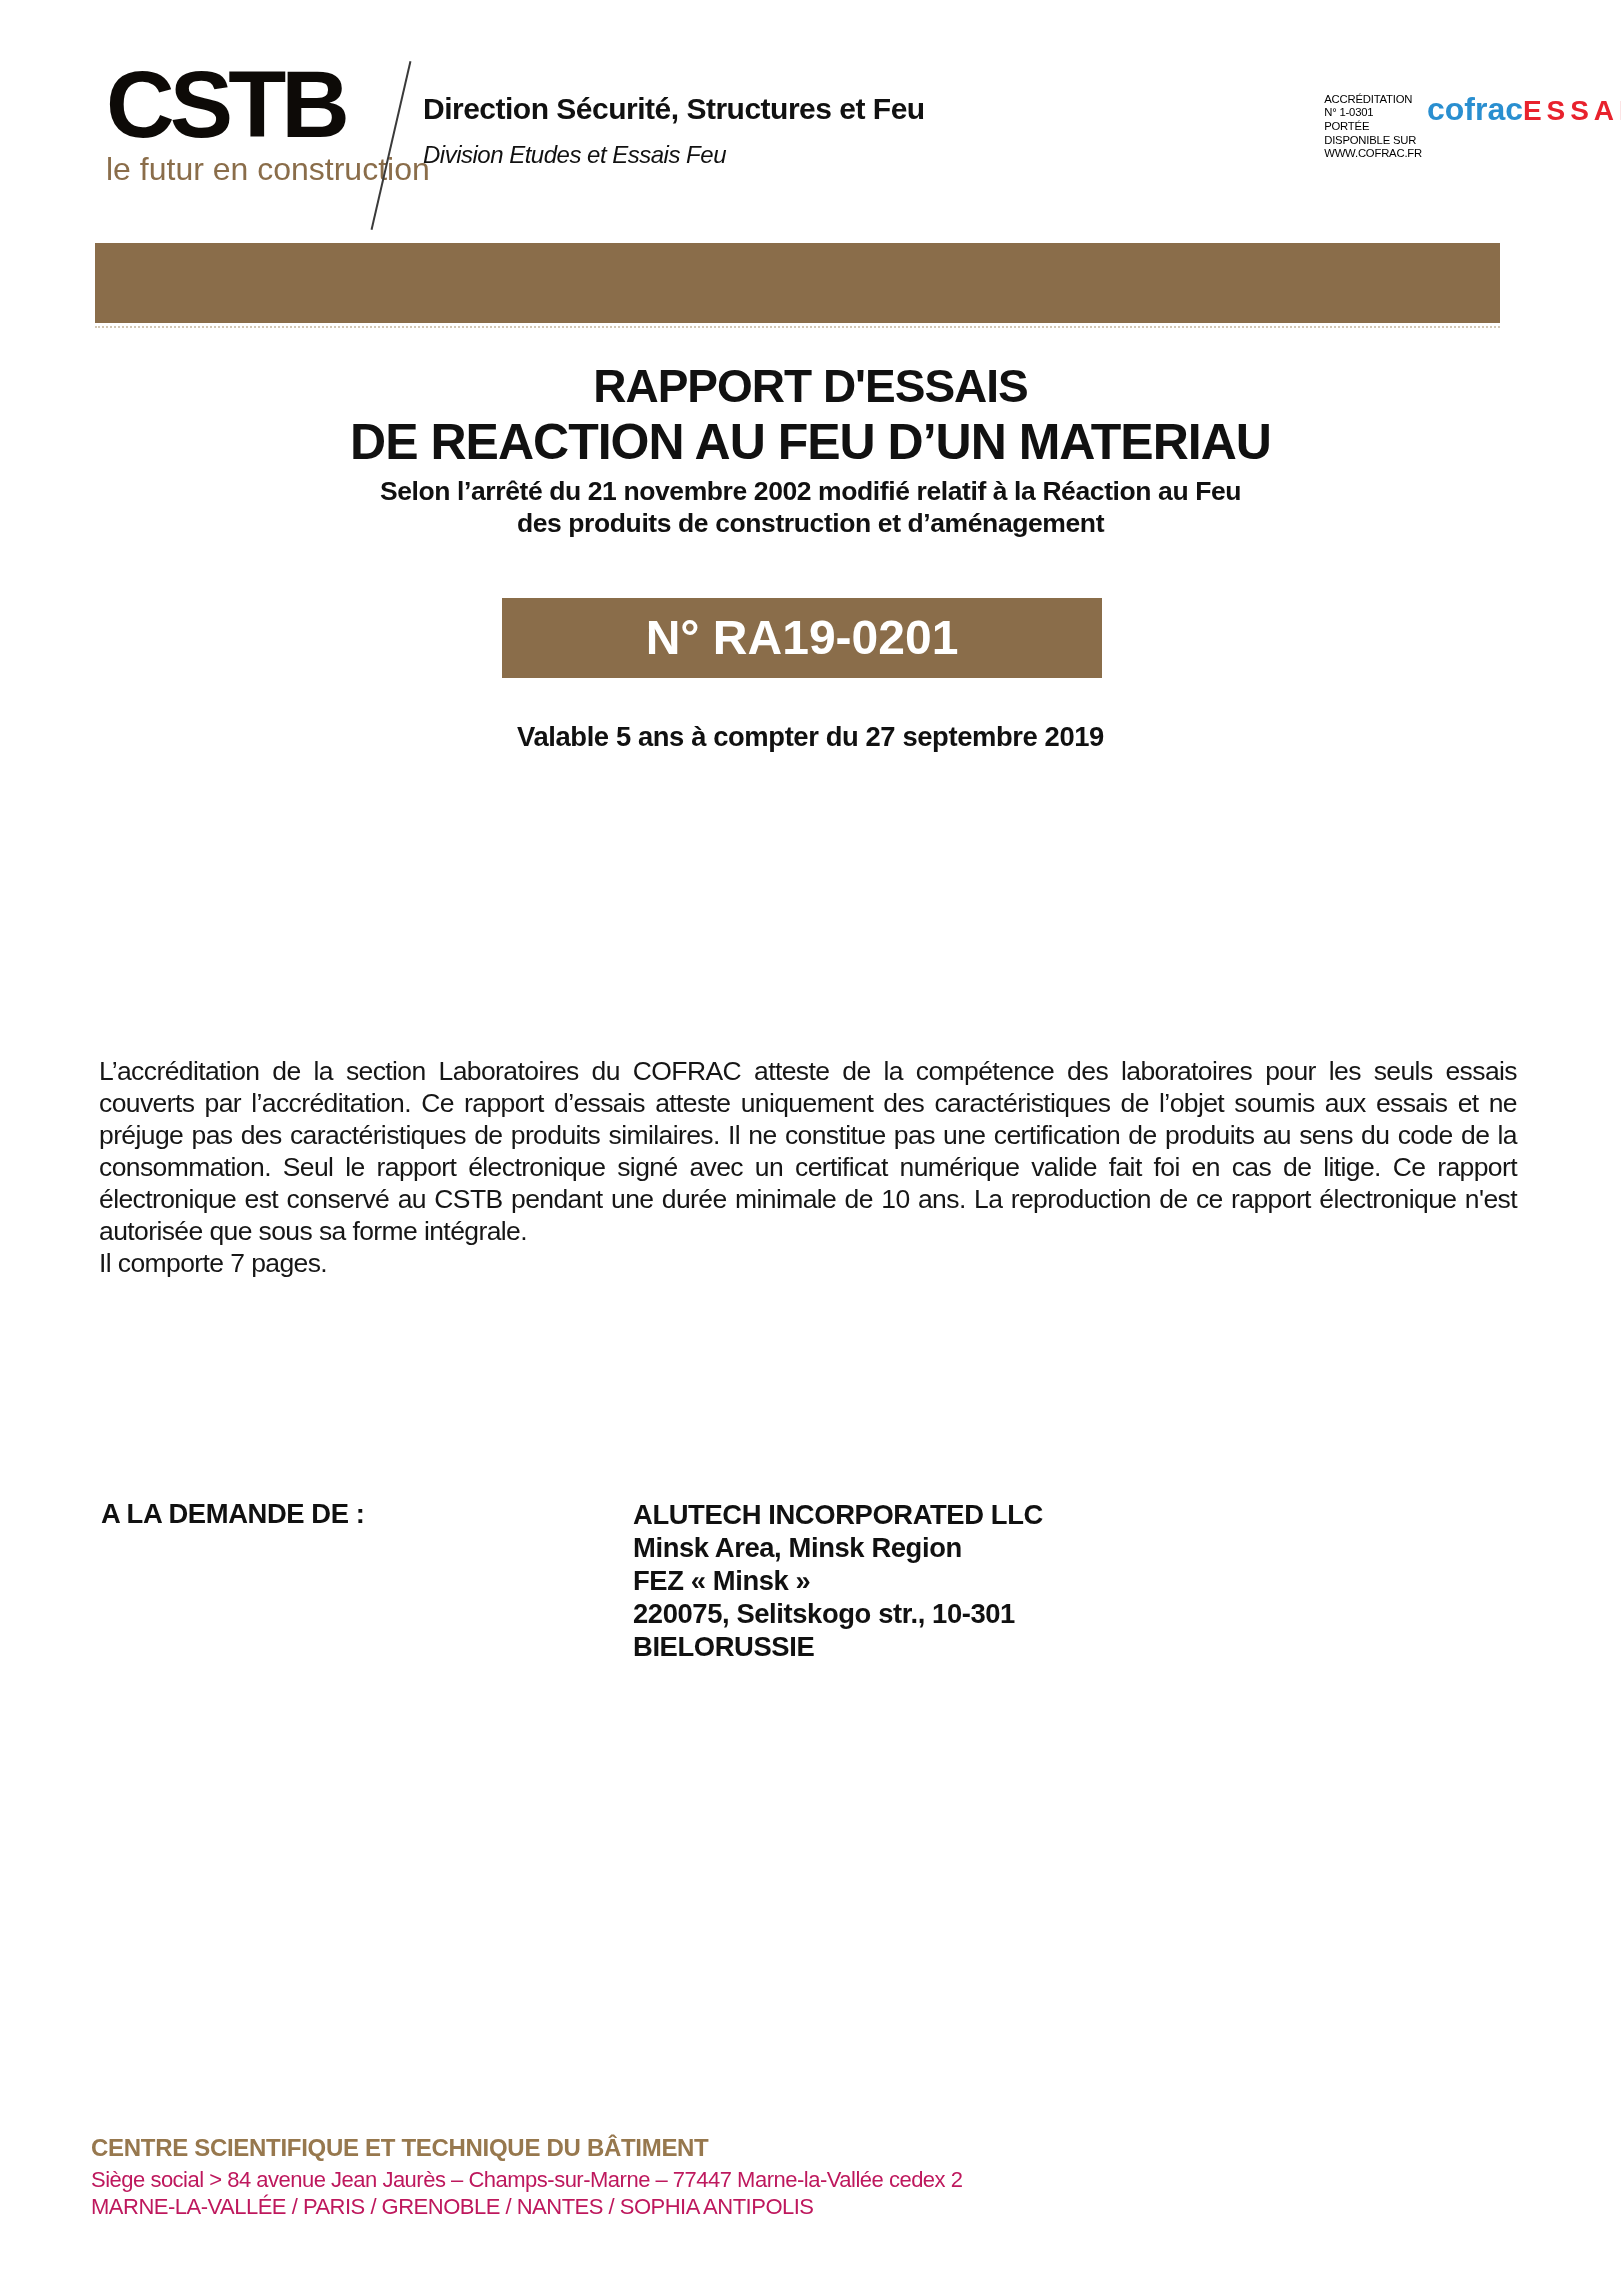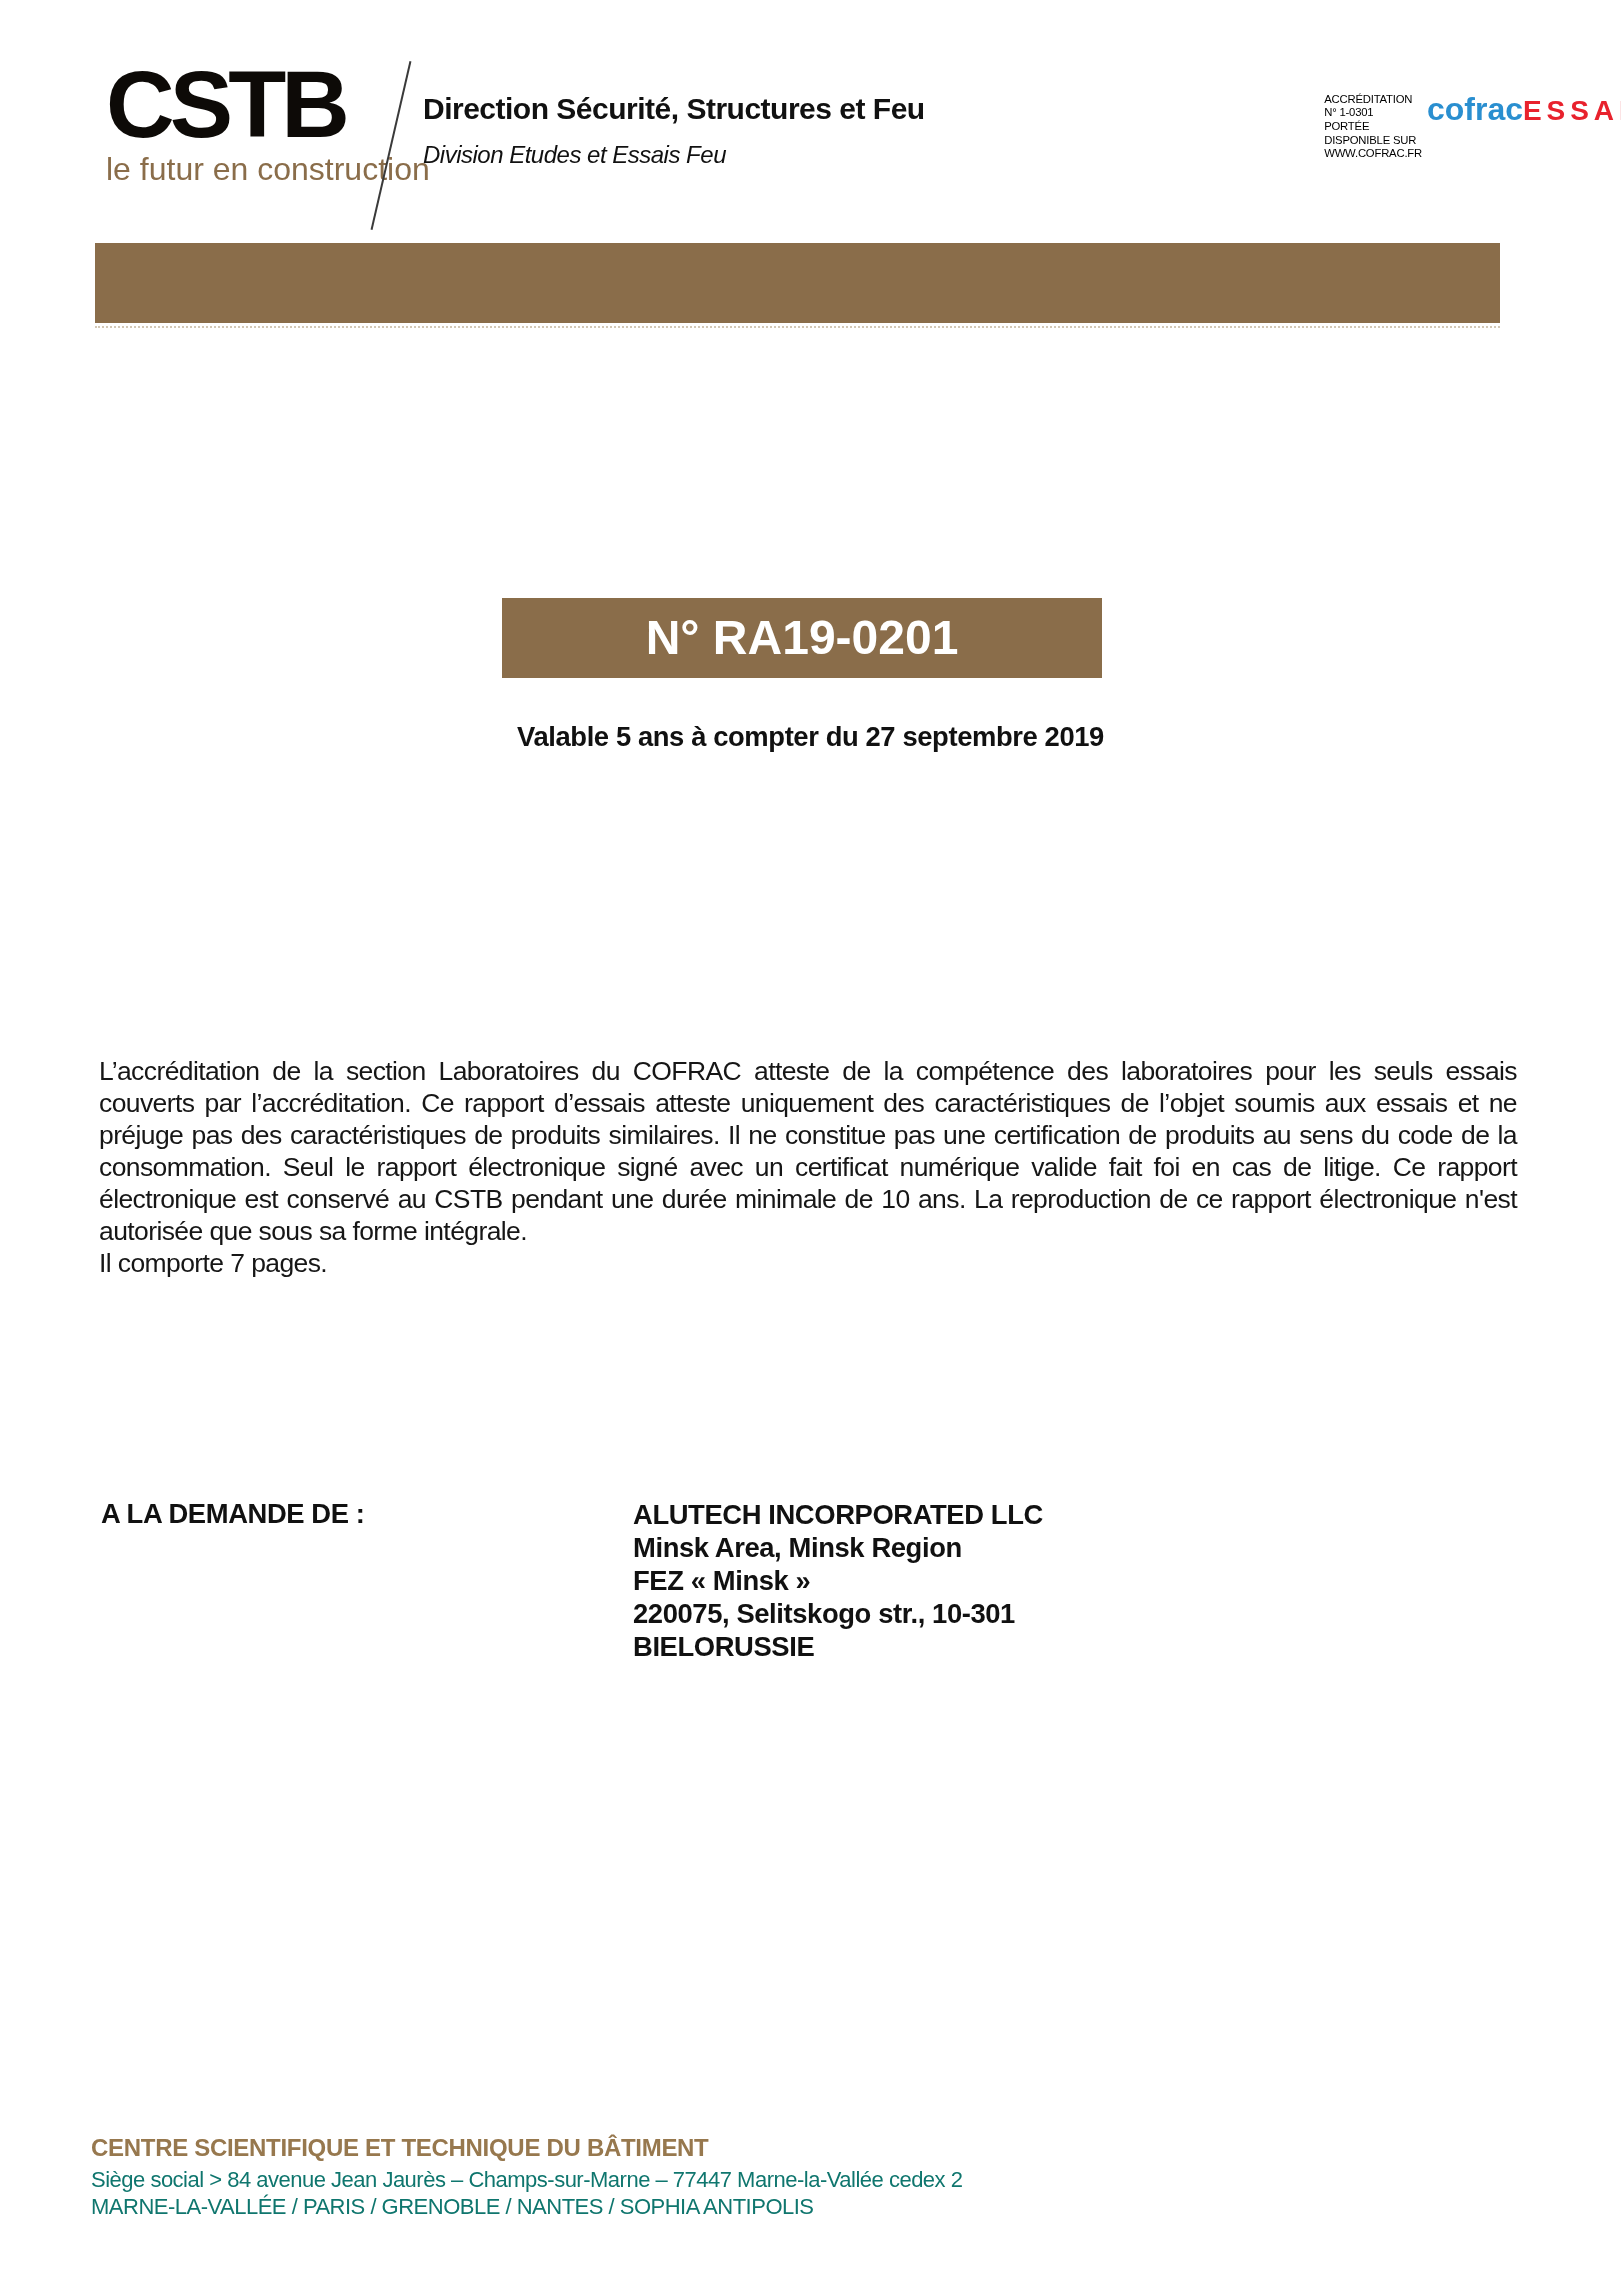--- a/index.html
+++ b/index.html
@@ -100,21 +100,21 @@
     font-size:27.4px;font-weight:bold;line-height:33px;letter-spacing:-0.4px;
   }
 
   
   .footer{position:absolute;left:91px;top:2133px;}
   .footer .org{
     color:var(--footer-brown);font-size:24px;font-weight:bold;
     letter-spacing:-0.3px;line-height:29px;margin-bottom:3.9px;
   }
   .footer .line{
-    font-size:22px;line-height:27.4px;letter-spacing:-0.5px;color:#0f766e;
+    font-size:22px;line-height:27.4px;letter-spacing:-0.5px;color:#be185d;
   }
 </style>
 </head>
 <body>
 
 <div class="page">
 
   <div class="cstb-logo">
     <div class="mark">CSTB</div>
     <div class="tagline">le futur en construction</div>
@@ -154,20 +154,28 @@
         <polygon points="30,19 48.2,29.5 48.2,50.5 30,61 11.8,50.5 11.8,29.5" fill="#ffffff" stroke="#2a8fd0" stroke-width="7"></polygon>
         <polygon points="56,49 75.9,60.5 75.9,83.5 56,95 36.1,83.5 36.1,60.5" fill="#ffffff" stroke="#e8222d" stroke-width="7"></polygon>
       </svg>
       <div class="cofrac-essais">ESSAIS</div>
     </div>
   </div>
 
   <div class="band"></div>
   <div class="band-dotted"></div>
 
+  <div class="title-block">
+    <div class="title-line1">RAPPORT D'ESSAIS</div>
+    <div class="title-line2">DE REACTION AU FEU D’UN MATERIAU</div>
+    <div class="subtitle">
+      <div>Selon l’arrêté du 21 novembre 2002 modifié relatif à la Réaction au Feu</div>
+      <div>des produits de construction et d’aménagement</div>
+    </div>
+  </div>
 
   <div class="number-box">N° RA19-0201</div>
 
   <div class="validity">Valable 5 ans à compter du 27 septembre 2019</div>
 
   <div class="legal">
     <div>L’accréditation de la section Laboratoires du COFRAC atteste de la compétence des laboratoires pour les seuls essais couverts par l’accréditation. Ce rapport d’essais atteste uniquement des caractéristiques de l’objet soumis aux essais et ne préjuge pas des caractéristiques de produits similaires. Il ne constitue pas une certification de produits au sens du code de la consommation. Seul le rapport électronique signé avec un certificat numérique valide fait foi en cas de litige. Ce rapport électronique est conservé au CSTB pendant une durée minimale de 10 ans. La reproduction de ce rapport électronique n'est autorisée que sous sa forme intégrale.</div>
     <div class="pages-note">Il comporte 7 pages.</div>
   </div>
 

